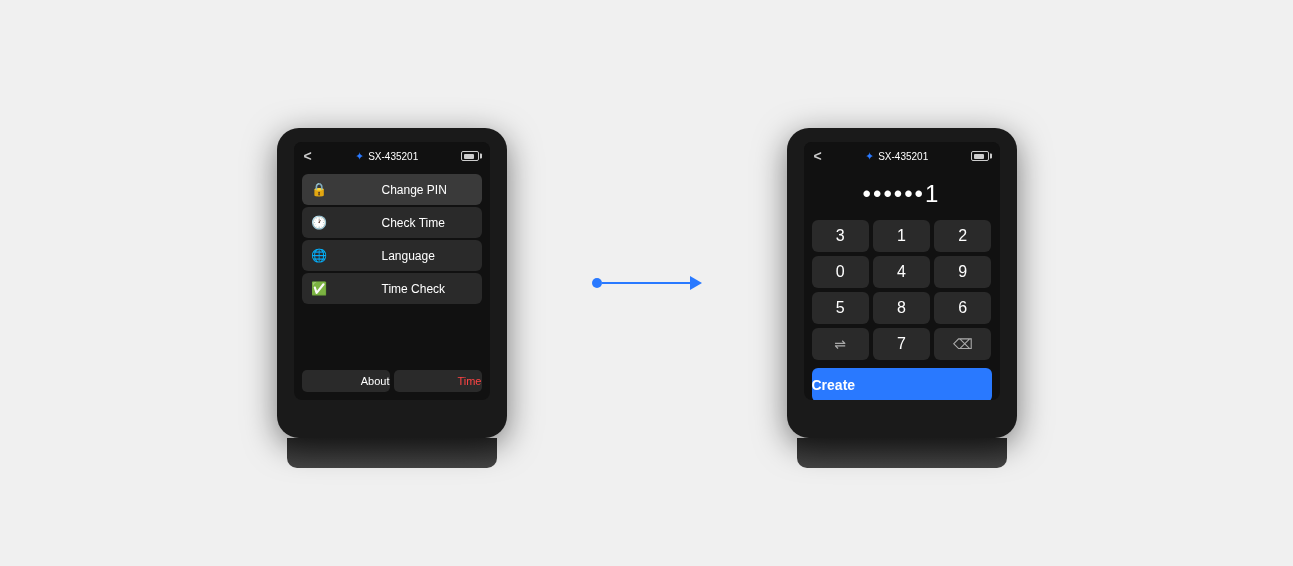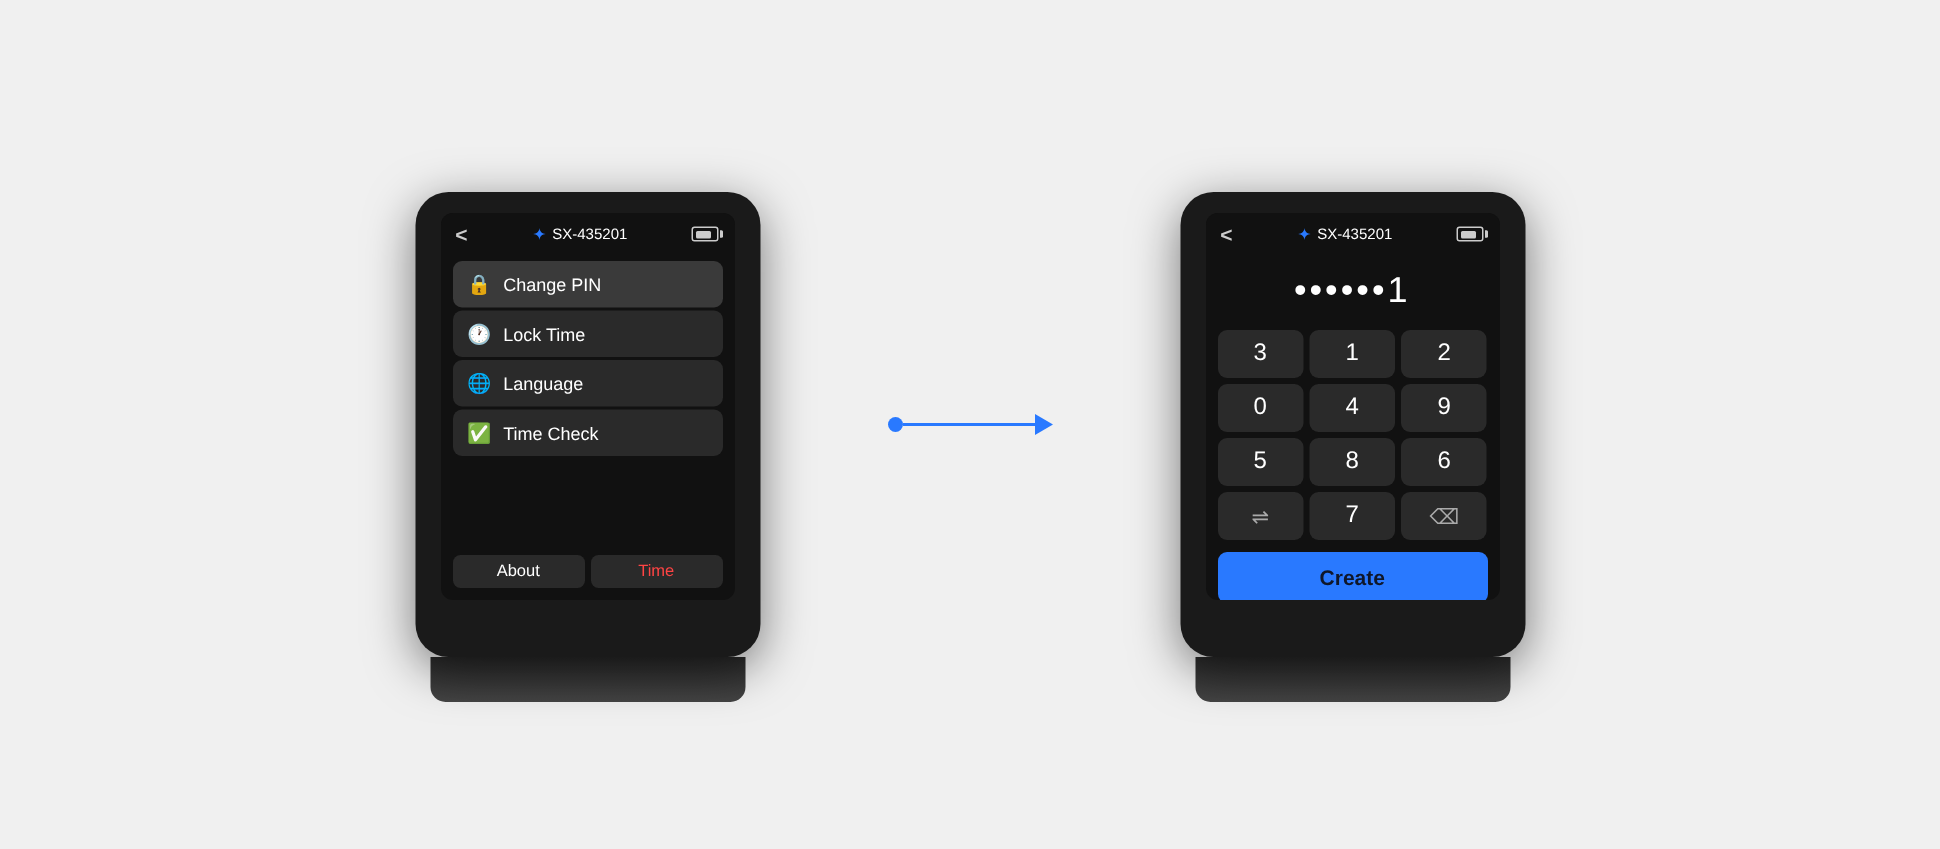--- a/index.html
+++ b/index.html
@@ -163,35 +163,36 @@
       font-size: 13px;
       flex-shrink: 0;
       width: 16px;
       text-align: center;
     }
 
     .menu-item-label {
       color: white;
       font-size: 12px;
       font-weight: 500;
+      margin-left: 46px;
     }
 
     .menu-footer {
       display: flex;
       gap: 4px;
       padding: 4px 8px 8px;
       flex-shrink: 0;
     }
 
     .footer-btn {
       flex: 1;
       padding: 5px 0;
       border-radius: 5px;
       background: #2a2a2a;
-      text-align: center;
+      text-align: right;
       font-size: 11px;
       color: white;
       cursor: pointer;
     }
 
     .footer-btn.reset {
       color: #ff4444;
     }
 
     
@@ -272,24 +273,23 @@
 
     .create-btn-row {
       padding: 4px 8px 8px;
       flex-shrink: 0;
     }
 
     .create-btn {
       width: 100%;
       background: #2979ff;
       border-radius: 6px;
-      color: #0f172a;
+      color: #ffffff;
       font-size: 14px;
       font-weight: 600;
-      text-align: center;
       padding: 9px 0;
       cursor: pointer;
     }
   </style>
 </head>
 <body>
 
 <div class="scene">
 
   <div class="device">
@@ -308,21 +308,21 @@
         </div>
       </div>
 
       <div class="menu-list">
         <div class="menu-item active">
           <span class="menu-item-icon">🔒</span>
           <span class="menu-item-label">Change PIN</span>
         </div>
         <div class="menu-item">
           <span class="menu-item-icon">🕐</span>
-          <span class="menu-item-label">Lock Time</span>
+          <span class="menu-item-label">Check Time</span>
         </div>
         <div class="menu-item">
           <span class="menu-item-icon">🌐</span>
           <span class="menu-item-label">Language</span>
         </div>
         <div class="menu-item">
           <span class="menu-item-icon">✅</span>
           <span class="menu-item-label">Time Check</span>
         </div>
       </div>

